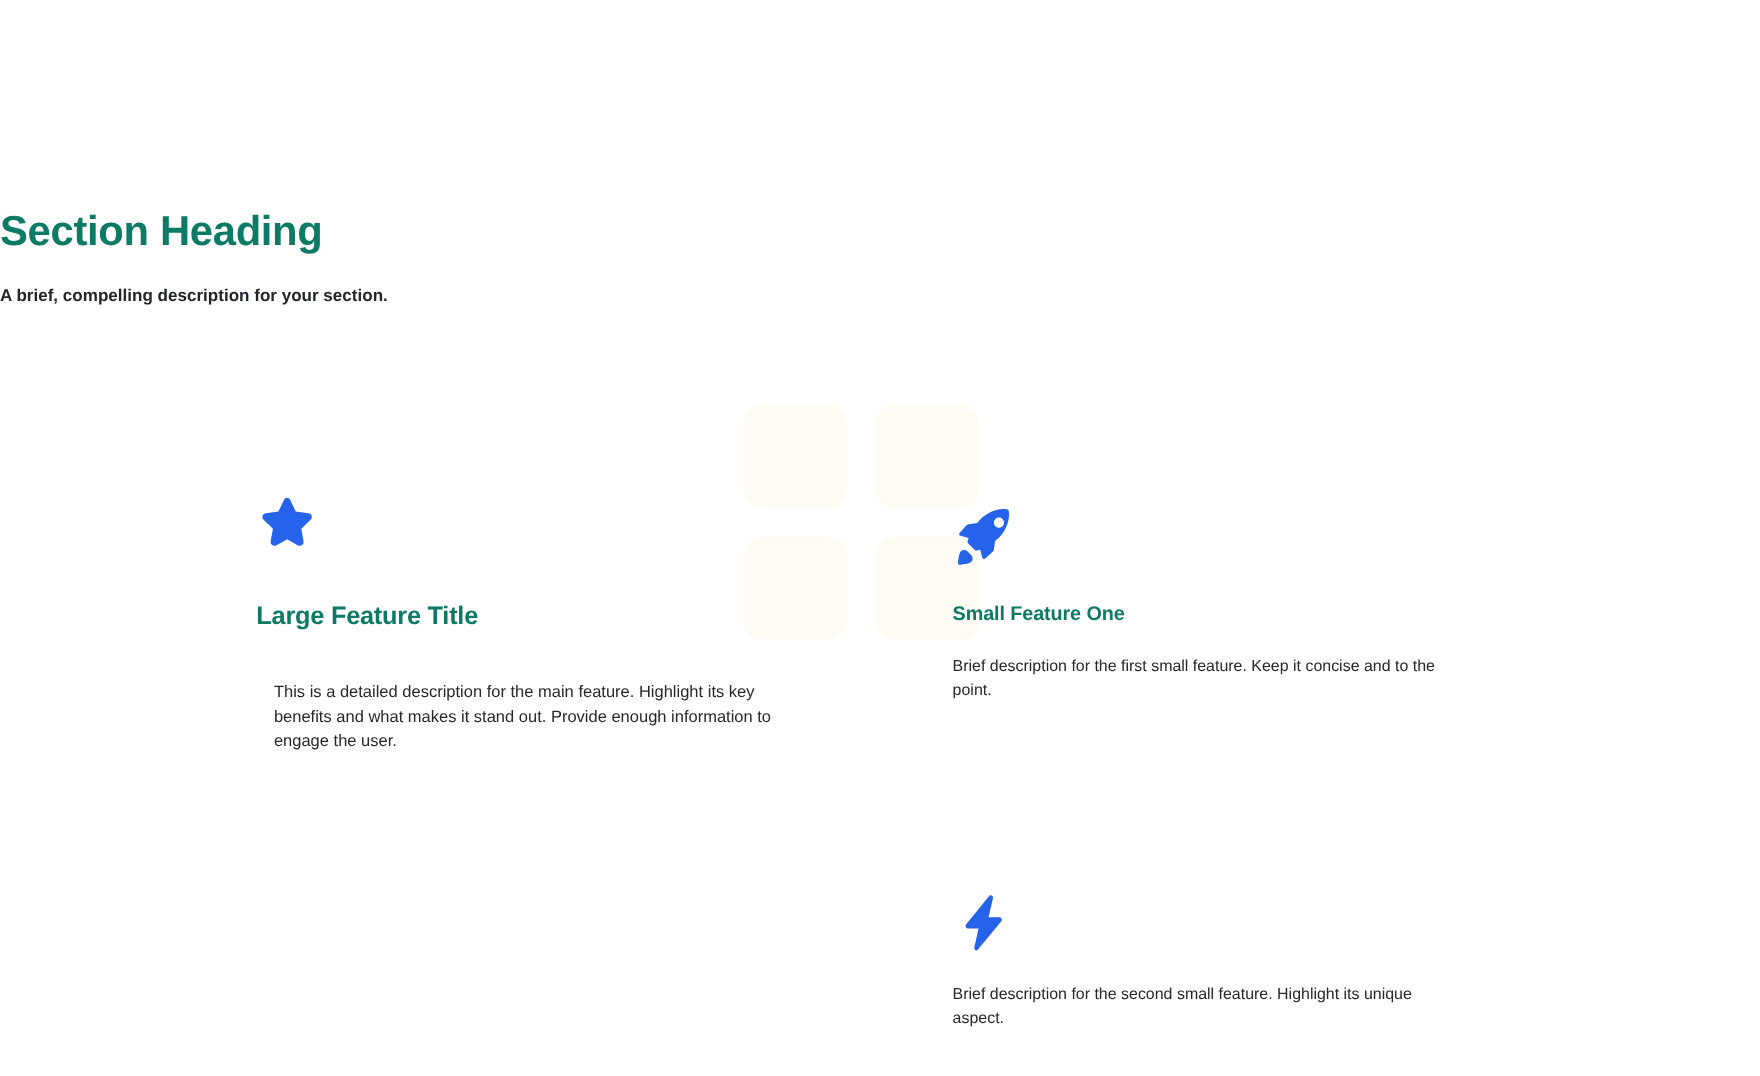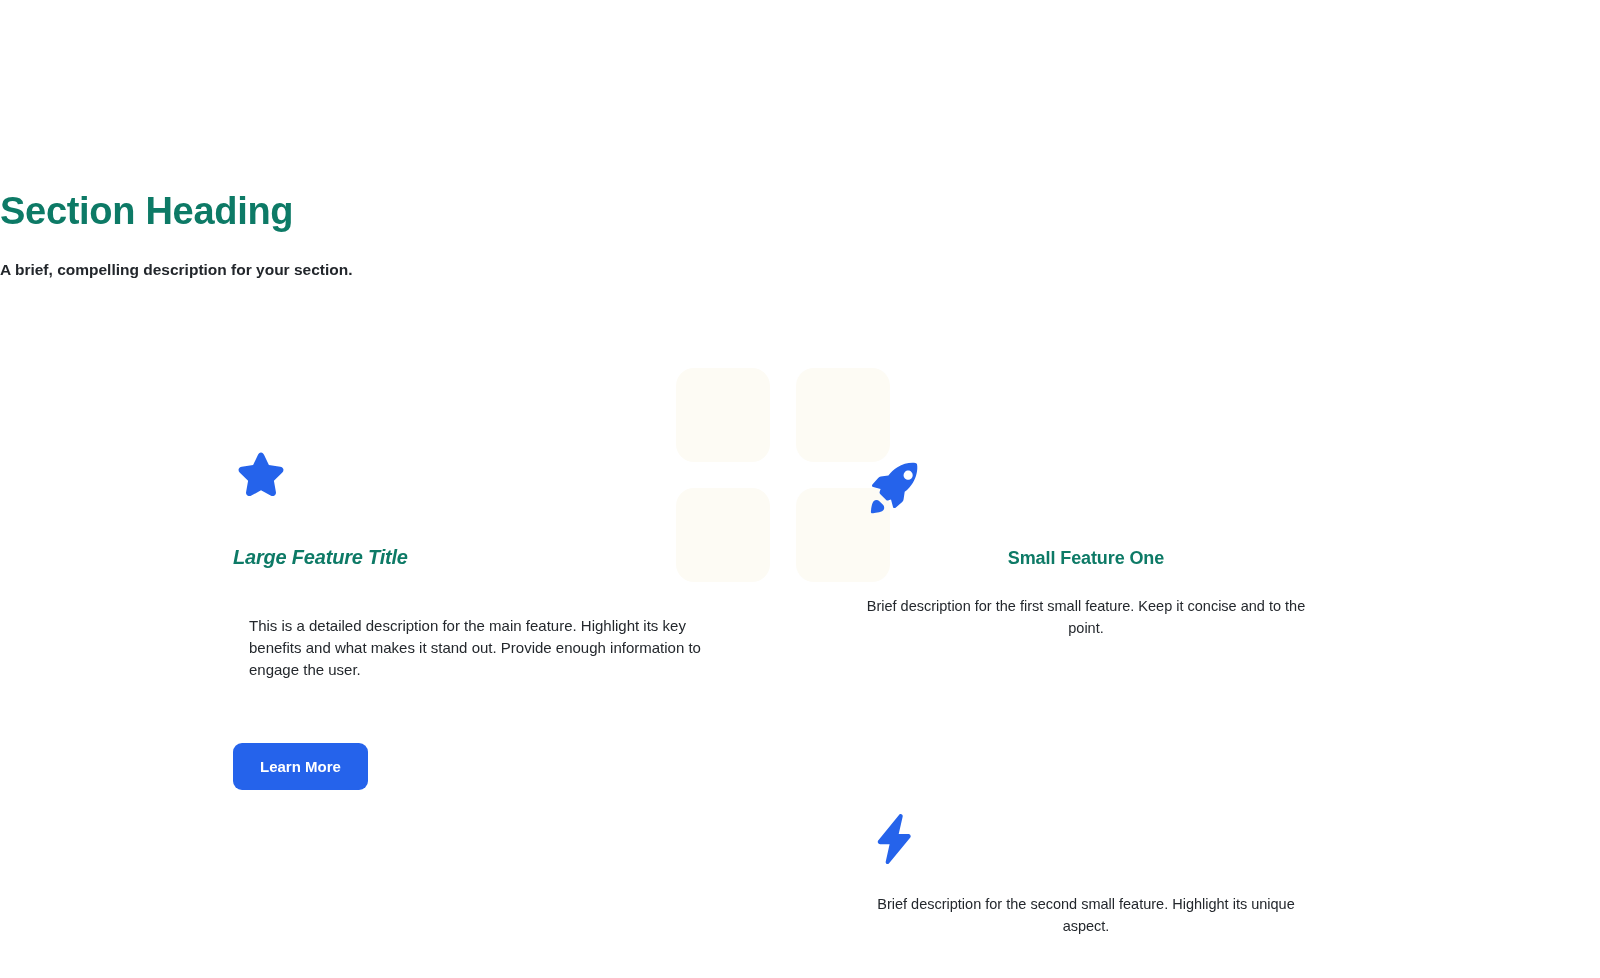--- a/index.html
+++ b/index.html
@@ -77,25 +77,24 @@
     display: block;
     line-height: 0;
   }
   .icon-star svg   { display: block; }
   .icon-rocket svg { display: block; }
   .icon-bolt svg   { display: block; }
 
   .feature-title-lg {
     margin: 0;
     padding-top: 42px;
-    font-size: 20px;
+    font-size: 23px;
     font-weight: 700;
     color: #0d7a66;
     letter-spacing: -0.2px;
-    font-style: italic;
   }
   .feature-desc-lg {
     margin: 16px;
     padding-top: 30px;
     font-size: 15px;
     line-height: 22px;
     color: #24282d;
     max-width: 500px;
   }
   .learn-more {
@@ -105,21 +104,21 @@
     background: #2563eb;
     color: #ffffff;
     font-size: 15px;
     font-weight: 700;
     border: none;
     border-radius: 9px;
     cursor: pointer;
     font-family: "Liberation Sans", sans-serif;
   }
 
-  .small-feature { position: relative; text-align: center; }
+  .small-feature { position: relative; }
   .small-feature + .small-feature { margin-top: 172px; }
   .feature-title-sm {
     margin: 0;
     padding-top: 34px;
     font-size: 18px;
     font-weight: 700;
     color: #0d7a66;
     letter-spacing: -0.1px;
   }
   .feature-desc-sm {
@@ -150,21 +149,20 @@
   <span class="icon-wrap icon-star">
     <svg width="56" height="54" viewBox="0 0 56 54" xmlns="http://www.w3.org/2000/svg">
       <path d="M28 2.5c1.5 0 2.4 1 3 2.3l4.9 10.3 11.3 1.6c1.6.2 2.7 1 3.1 2.4.4 1.4 0 2.6-1.2 3.7l-8.2 7.9 2 11.2c.3 1.6-.2 2.8-1.4 3.6-1.2.8-2.5.8-3.9.1L28 40.3l-9.6 5.3c-1.4.7-2.7.7-3.9-.1-1.2-.8-1.7-2-1.4-3.6l2-11.2-8.2-7.9c-1.2-1.1-1.6-2.3-1.2-3.7.4-1.4 1.5-2.2 3.1-2.4l11.3-1.6L25 4.8c.6-1.3 1.5-2.3 3-2.3z" fill="#2563eb"></path>
     </svg>
   </span>
 
   <h2 class="feature-title-lg">Large Feature Title</h2>
 
   <p class="feature-desc-lg">This is a detailed description for the main feature. Highlight its key benefits and what makes it stand out. Provide enough information to engage the user.</p>
 
-  <button class="learn-more">Learn More</button>
 </div>
 
 <div class="side-column">
 
   <div class="small-feature">
     <span class="icon-wrap icon-rocket">
       <svg width="56" height="56" viewBox="0 0 56 56" xmlns="http://www.w3.org/2000/svg">
         <path d="M50.5 5.6c-.3-.3-.7-.5-1.1-.6-5.4-.8-12.2.7-18 4.2-3.6 2.2-6.7 5-9 8.2l-7.6 1.1c-1 .1-1.9.6-2.6 1.4l-5.8 6.6c-.8.9-.4 2.3.8 2.6l7.4 2c-.5 1.3-.8 2.3-1 2.9-.2.7 0 1.4.5 1.9l6.1 6.1c.5.5 1.2.7 1.9.5.6-.2 1.6-.5 2.9-1l2 7.4c.3 1.2 1.7 1.6 2.6.8l6.6-5.8c.8-.7 1.3-1.6 1.4-2.6l1.1-7.6c3.2-2.3 6-5.4 8.2-9 3.5-5.8 5-12.6 4.2-18-.1-.4-.3-.8-.6-1.1zM38.9 20.4c-1.8-1.8-1.8-4.7 0-6.5 1.8-1.8 4.7-1.8 6.5 0 1.8 1.8 1.8 4.7 0 6.5-1.8 1.8-4.7 1.8-6.5 0z" fill="#2563eb"></path>
         <path d="M13.4 43.2c-1.6-1.6-4.2-1.6-5.8 0-2 2-2.6 9.2-2.7 10.6-.1.9.6 1.6 1.5 1.5 1.4-.1 8.6-.7 10.6-2.7 1.6-1.6 1.6-4.2 0-5.8l-3.6-3.6z" fill="#2563eb"></path>
       </svg>

